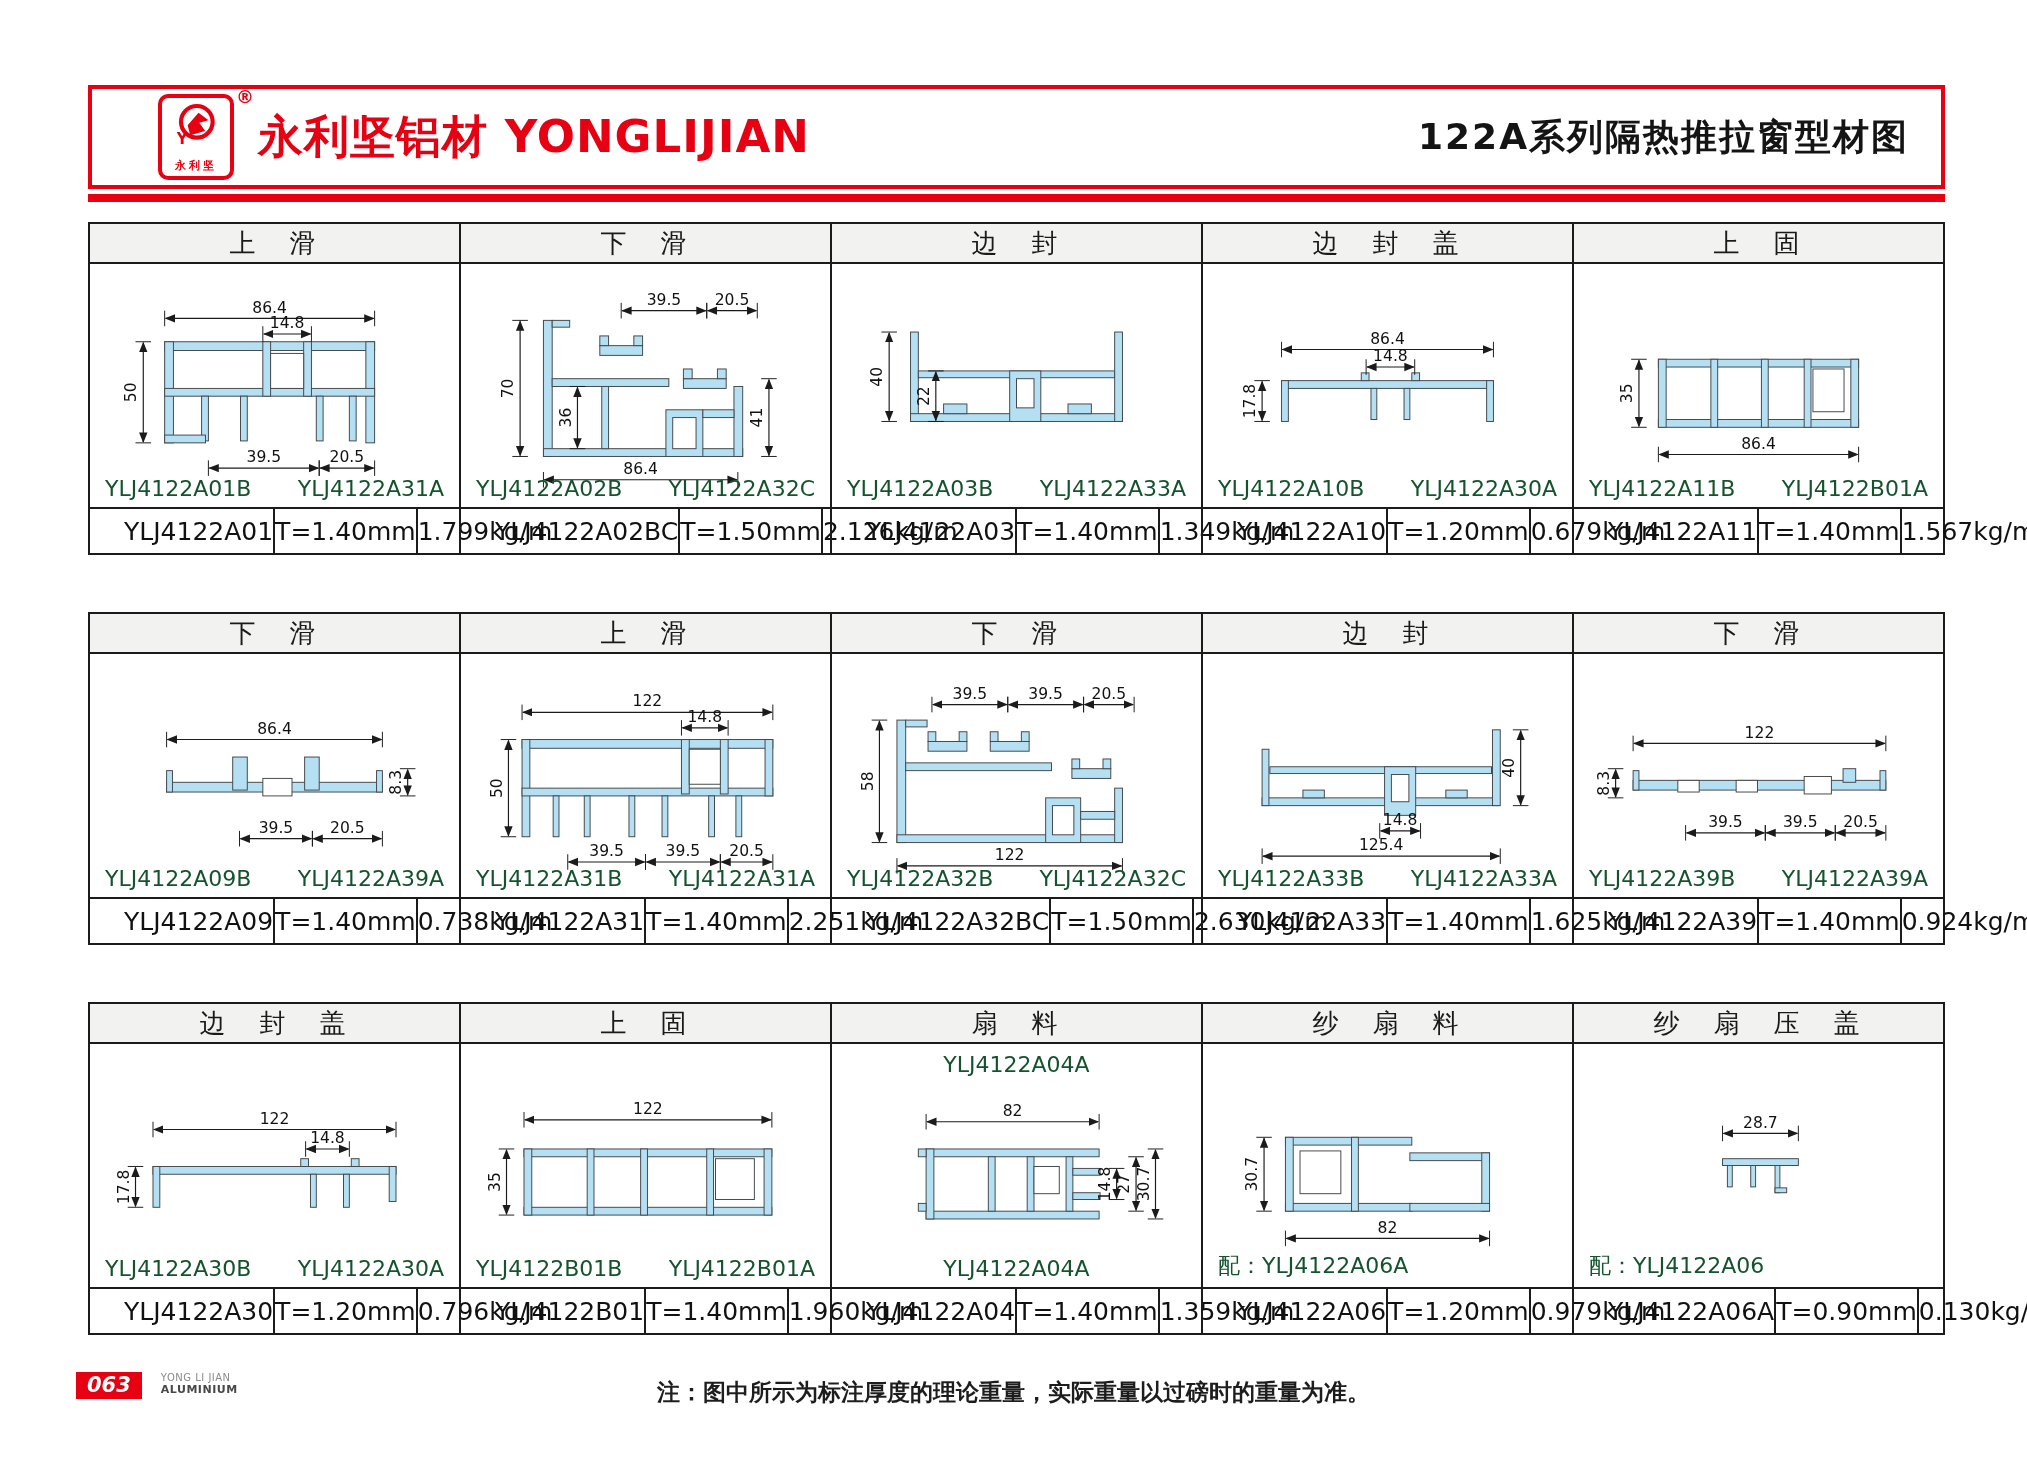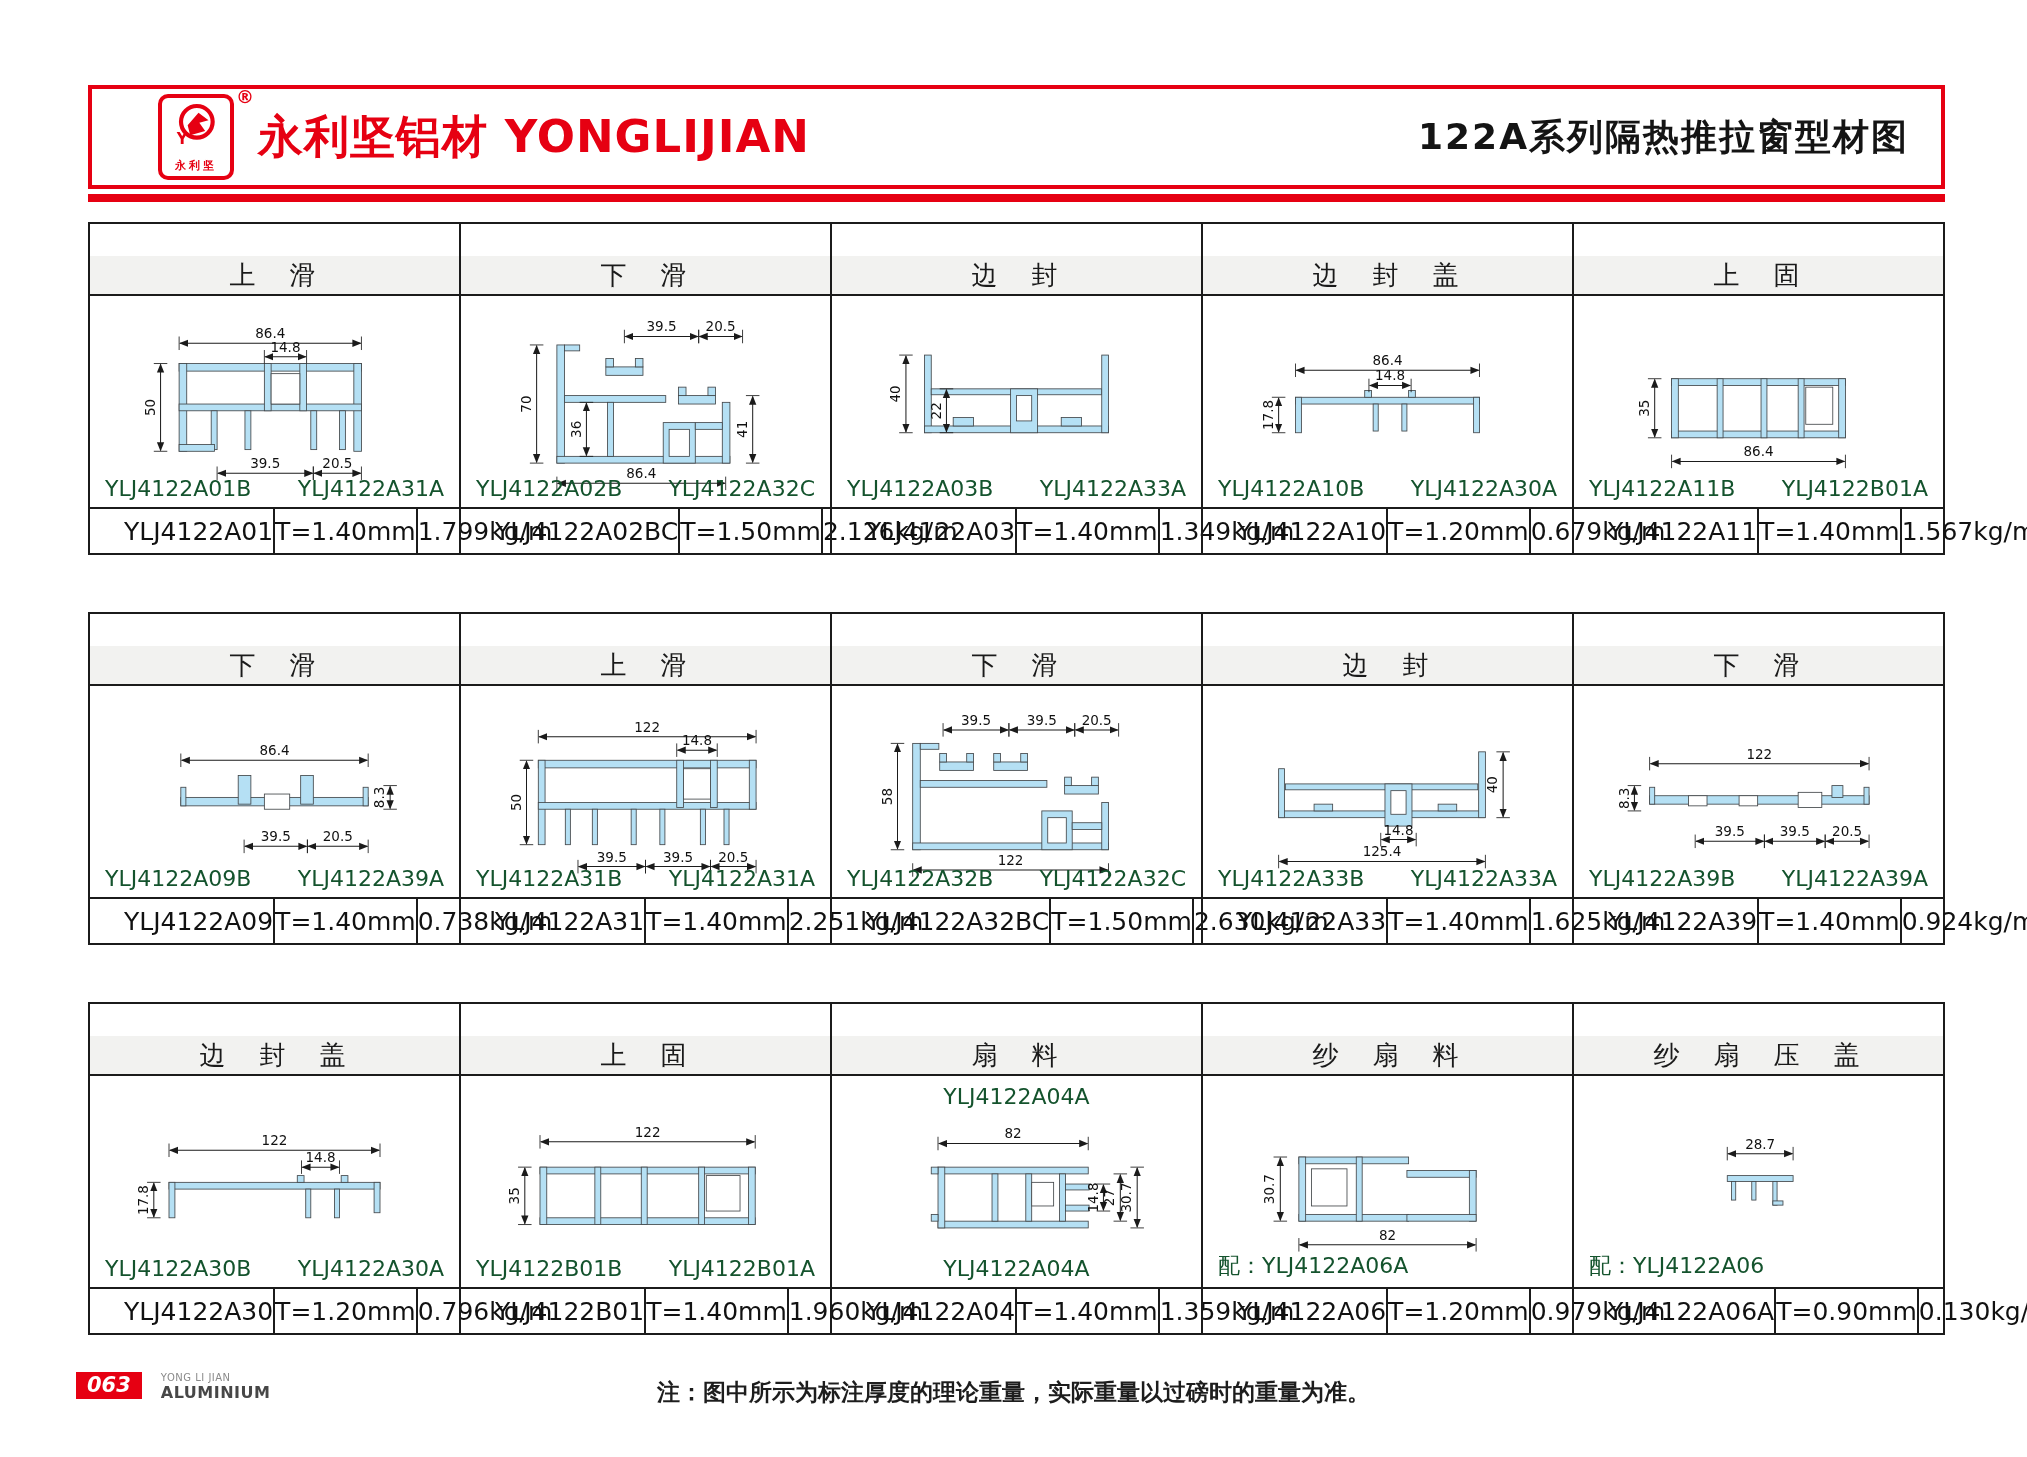--- a/index.html
+++ b/index.html
@@ -20,38 +20,38 @@
   .titles{margin-left:auto;text-align:right;margin-right:6px;}
   .title-cn{font-size:36px;font-weight:bold;letter-spacing:2px;color:#141414;}
   .title-en{font-size:29px;margin-top:3px;color:#141414;}
 
   
   .grid-row{position:absolute;left:88px;width:1857px;height:333px;display:flex;
     border:2px solid var(--ink);box-sizing:border-box;background:#fff;}
   .cell{flex:1;display:flex;flex-direction:column;border-left:2px solid var(--ink);position:relative;min-width:0;}
   .cell:first-child{border-left:none;}
   .cell-head{height:40px;background:#f2f2f0;border-bottom:2px solid var(--ink);box-sizing:border-box;
-    display:flex;align-items:center;justify-content:center;font-size:26px;letter-spacing:4px;color:#1a1a1a;margin-top:32px;}
+    display:flex;align-items:center;justify-content:center;font-size:26px;letter-spacing:4px;color:#1a1a1a;}
   .cell-draw{flex:1;position:relative;overflow:hidden;}
   .cell-draw svg{position:absolute;left:0;top:0;width:100%;height:100%;}
   .code{position:absolute;font-size:22px;white-space:nowrap;color:#14532d;}
   .code-left{left:15px;bottom:6px;}
   .code-right{right:15px;bottom:6px;margin-left:24px;}
   .code-top{top:8px;left:0;right:0;text-align:center;}
   .code-bottom{bottom:6px;left:0;right:0;text-align:center;}
   .ds{height:46px;border-top:2px solid var(--ink);box-sizing:border-box;display:flex;padding-left:34px;}
   .ds>div{flex:1;display:flex;align-items:center;justify-content:center;font-size:25px;
     border-left:2px solid var(--ink);box-sizing:border-box;white-space:nowrap;}
   .ds>div:first-child{border-left:none;}
 
   
   .page-badge{position:absolute;left:76px;top:1372px;display:flex;align-items:flex-start;gap:19px;}
   .badge-num{background:var(--red);color:#fff;font-weight:bold;font-style:italic;font-size:21px;padding:1px 11px 2px;}
   .brand{font-size:10px;color:#8a8a8a;line-height:1.15;letter-spacing:.5px;}
-  .brand b{display:block;color:#474747;font-size:16px;}
+  .brand b{display:block;color:#474747;font-size:11px;}
   .note{position:absolute;top:1377px;left:0;width:100%;text-align:center;font-size:23px;font-weight:700;color:#1d1d1d;}
 </style>
 </head>
 <body>
 
 <div id="page">
 
   <svg width="0" height="0" style="position:absolute">
     <defs>
       <marker id="arr" viewBox="0 0 10 10" refX="9" refY="5" markerWidth="9" markerHeight="9" orient="auto-start-reverse">

